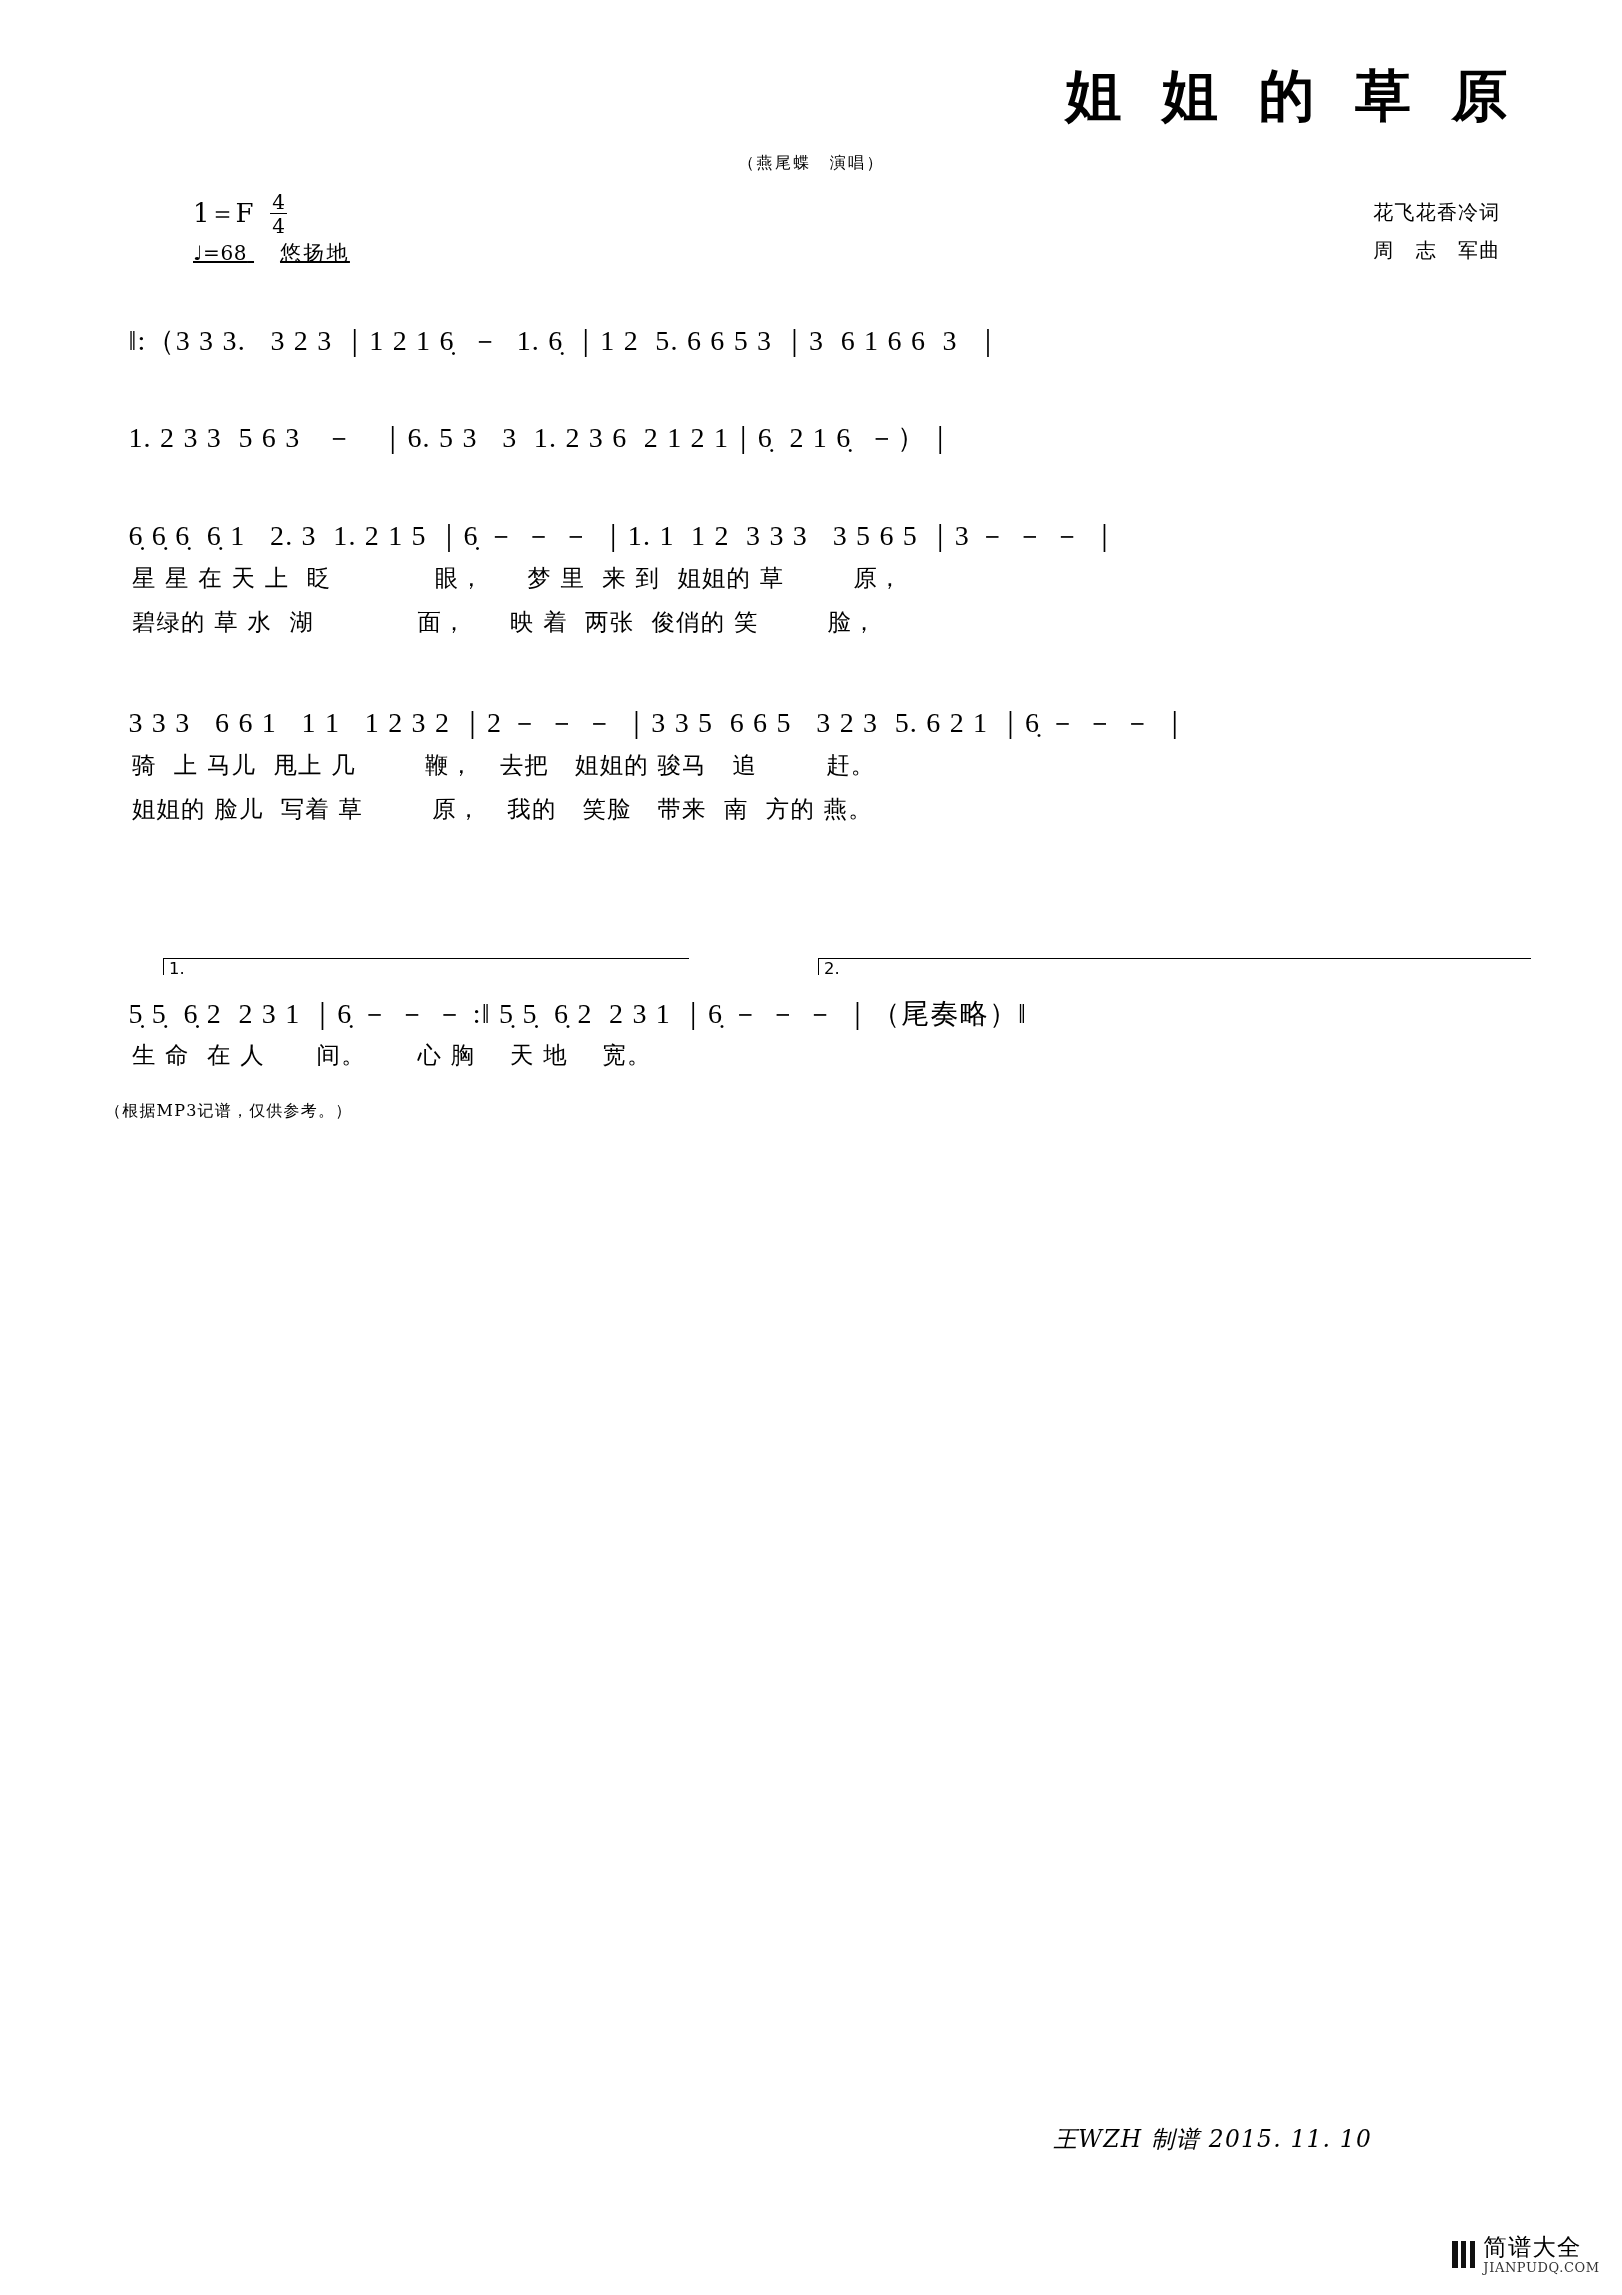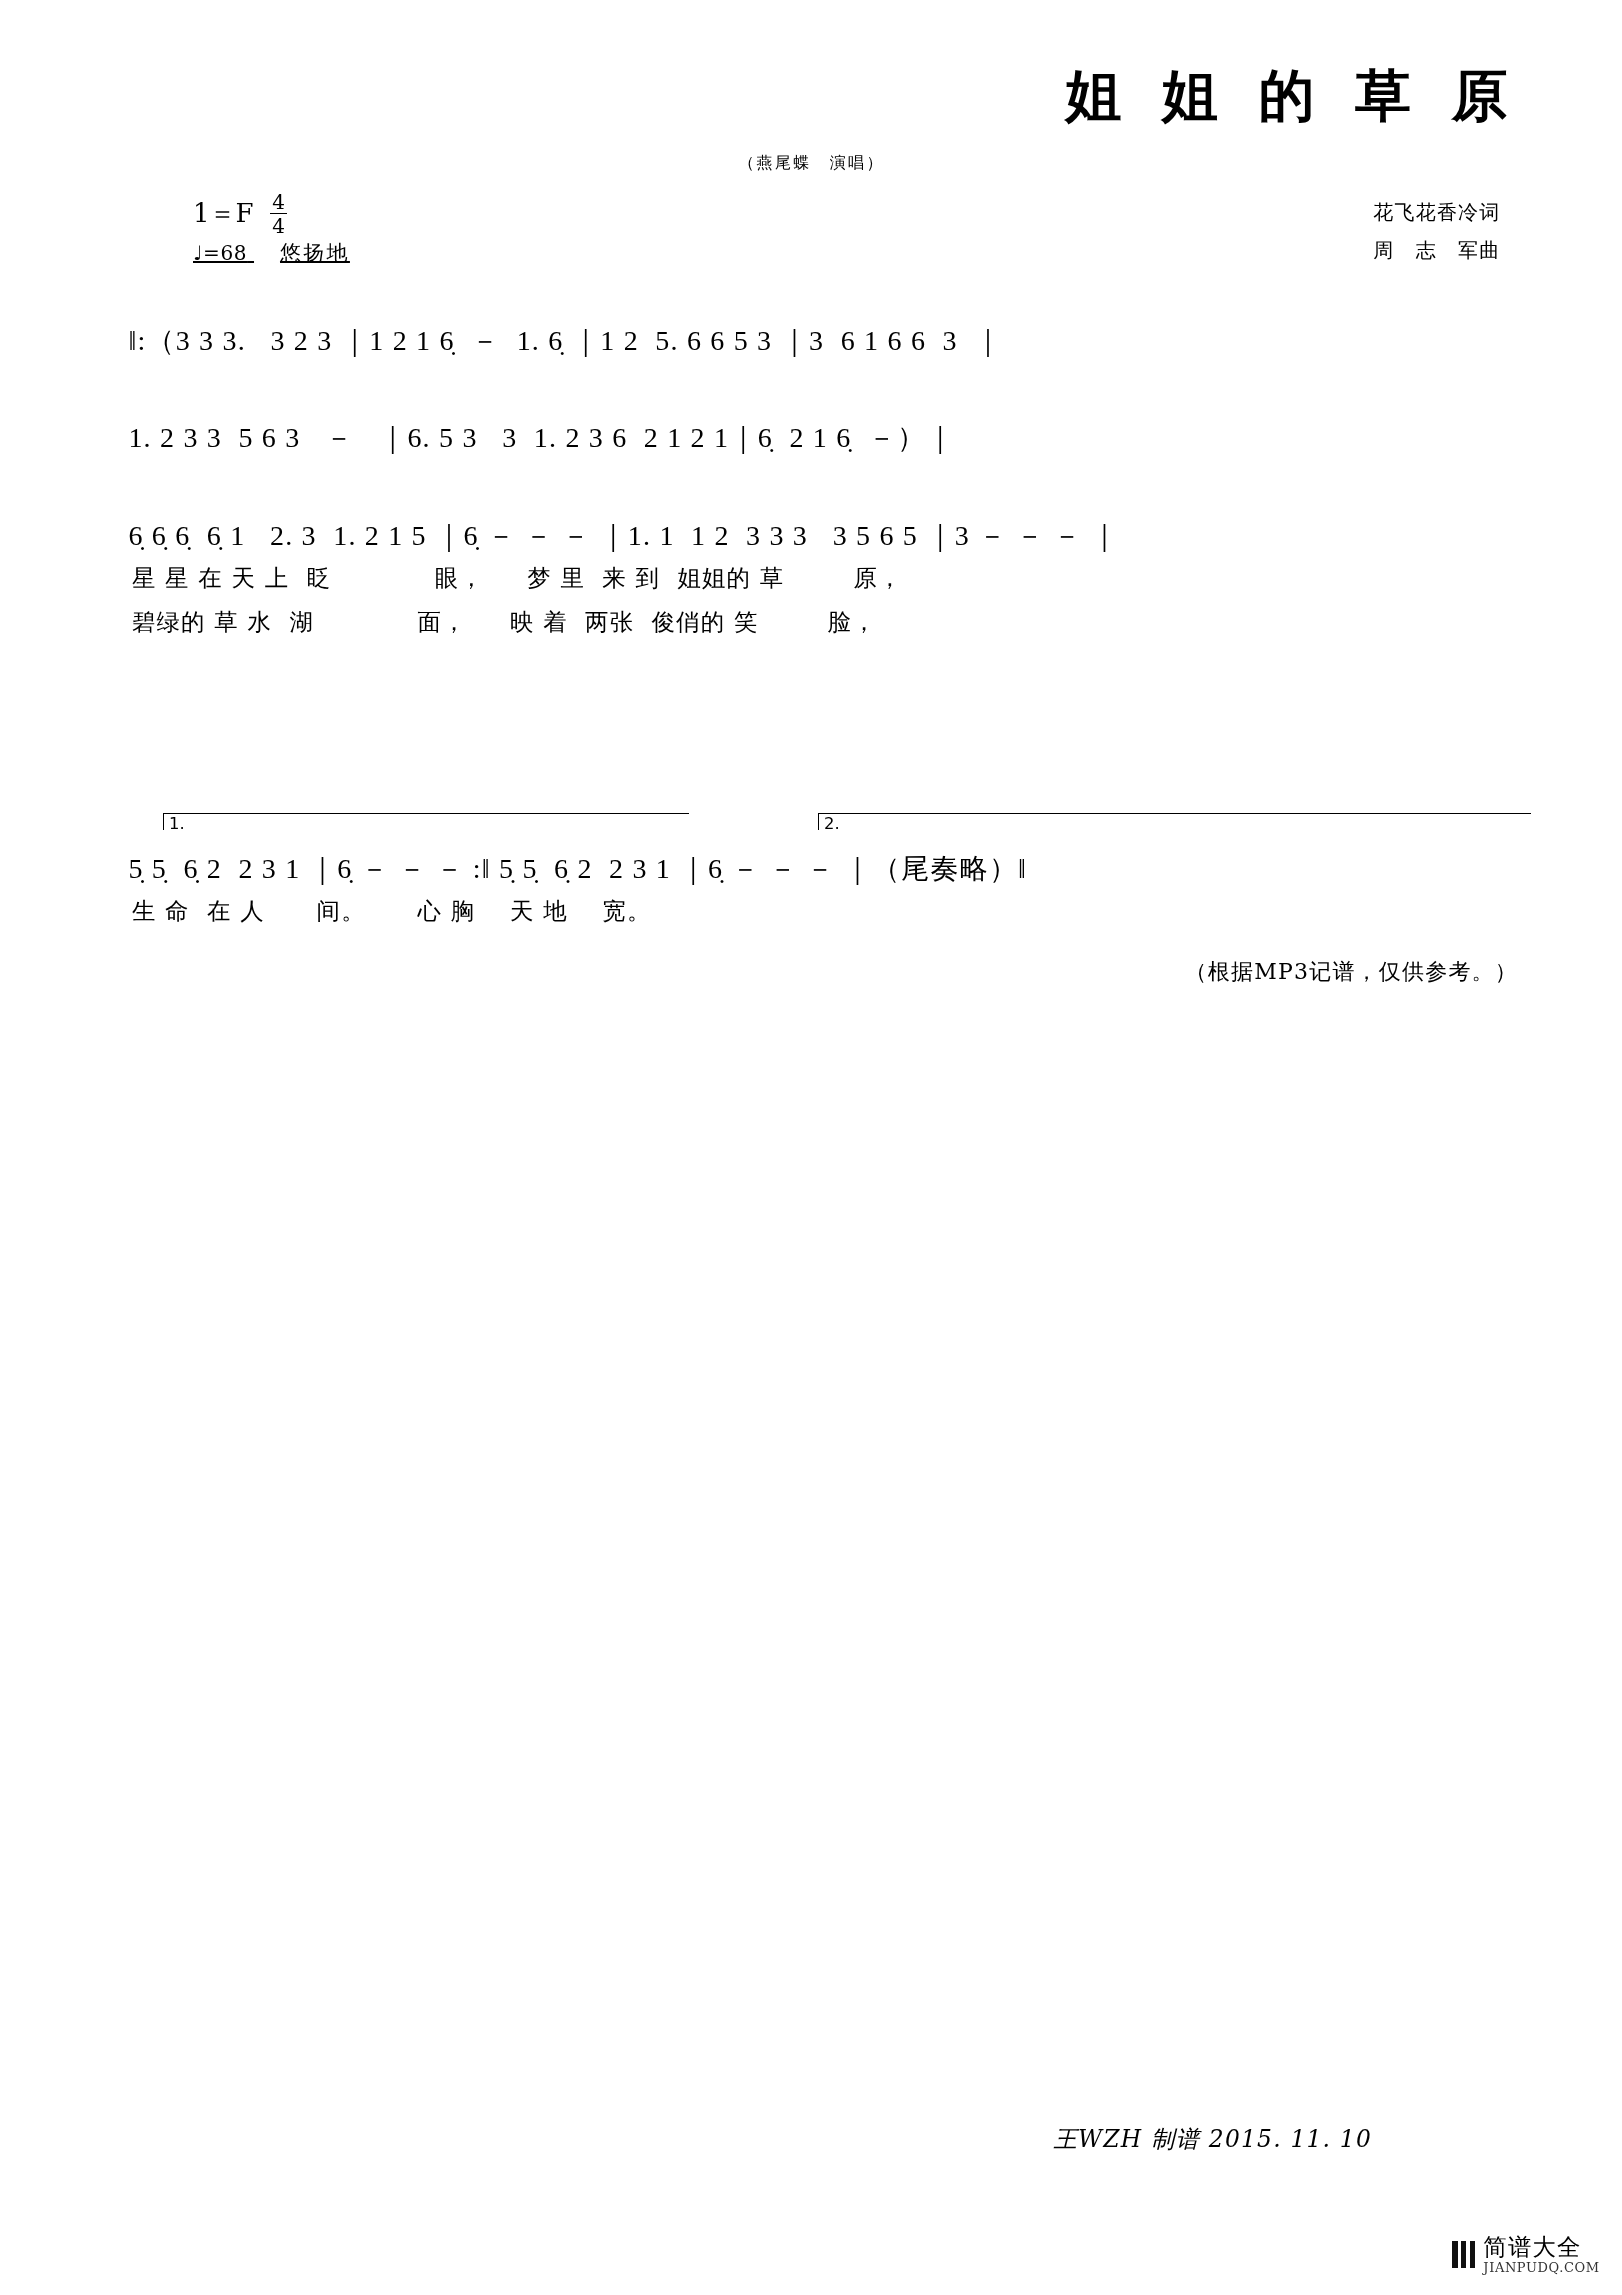--- a/index.html
+++ b/index.html
@@ -102,23 +102,23 @@
   .lyric {
     font-family: "DejaVu Serif", serif;
     font-size: 23.4px;
     white-space: pre;
     letter-spacing: 1.2px;
     line-height: 1.9;
     padding-left: 3.5px;
   }
   .sys-gap { height: 42px; }
   .footnote {
-    text-align: right;
-    font-family: "DejaVu Serif", serif;
-    font-size: 22px;
+    text-align: left;
+    font-family: "DejaVu Serif", serif;
+    font-size: 16px;
     margin-top: 23.4px;
     letter-spacing: 1.2px;
   }
   .signature {
     position: absolute;
     right: 251px;
     bottom: 140px;
     font-family: "DejaVu Serif", serif;
     font-style: italic;
     font-size: 23.4px;
@@ -203,20 +203,25 @@
   </div>
   <div class="sys-gap"></div>
 
   <div class="system">
     <div class="notes">6̣ 6̣ 6̣  6̣ 1   2. 3  1. 2 1 5 ｜6̣ － － － ｜1. 1  1 2  3 3 3   3 5 6 5 ｜3 － － － ｜</div>
     <div class="lyric">星 星 在 天 上  眨            眼，     梦 里  来 到  姐姐的 草        原，</div>
     <div class="lyric">碧绿的 草 水  湖            面，     映 着  两张  俊俏的 笑        脸，</div>
   </div>
   <div class="sys-gap"></div>
 
+  <div class="system">
+    <div class="notes">3 3 3   6 6 1   1 1   1 2 3 2 ｜2 － － － ｜3 3 5  6 6 5   3 2 3  5. 6 2 1 ｜6̣ － － － ｜</div>
+    <div class="lyric">骑  上 马儿  甩上 几        鞭，   去把   姐姐的 骏马   追        赶。</div>
+    <div class="lyric">姐姐的 脸儿  写着 草        原，   我的   笑脸   带来  南  方的 燕。</div>
+  </div>
   <div class="sys-gap"></div>
 
   <div class="sys-gap"></div>
 
   <div class="sys-gap"></div>
 
   <div class="system">
     <div class="ending-line">
       <span class="ending-box" style="left:35px; width:526px;">1.</span>
       <span class="ending-box" style="left:690px; width:713px;">2.</span>

